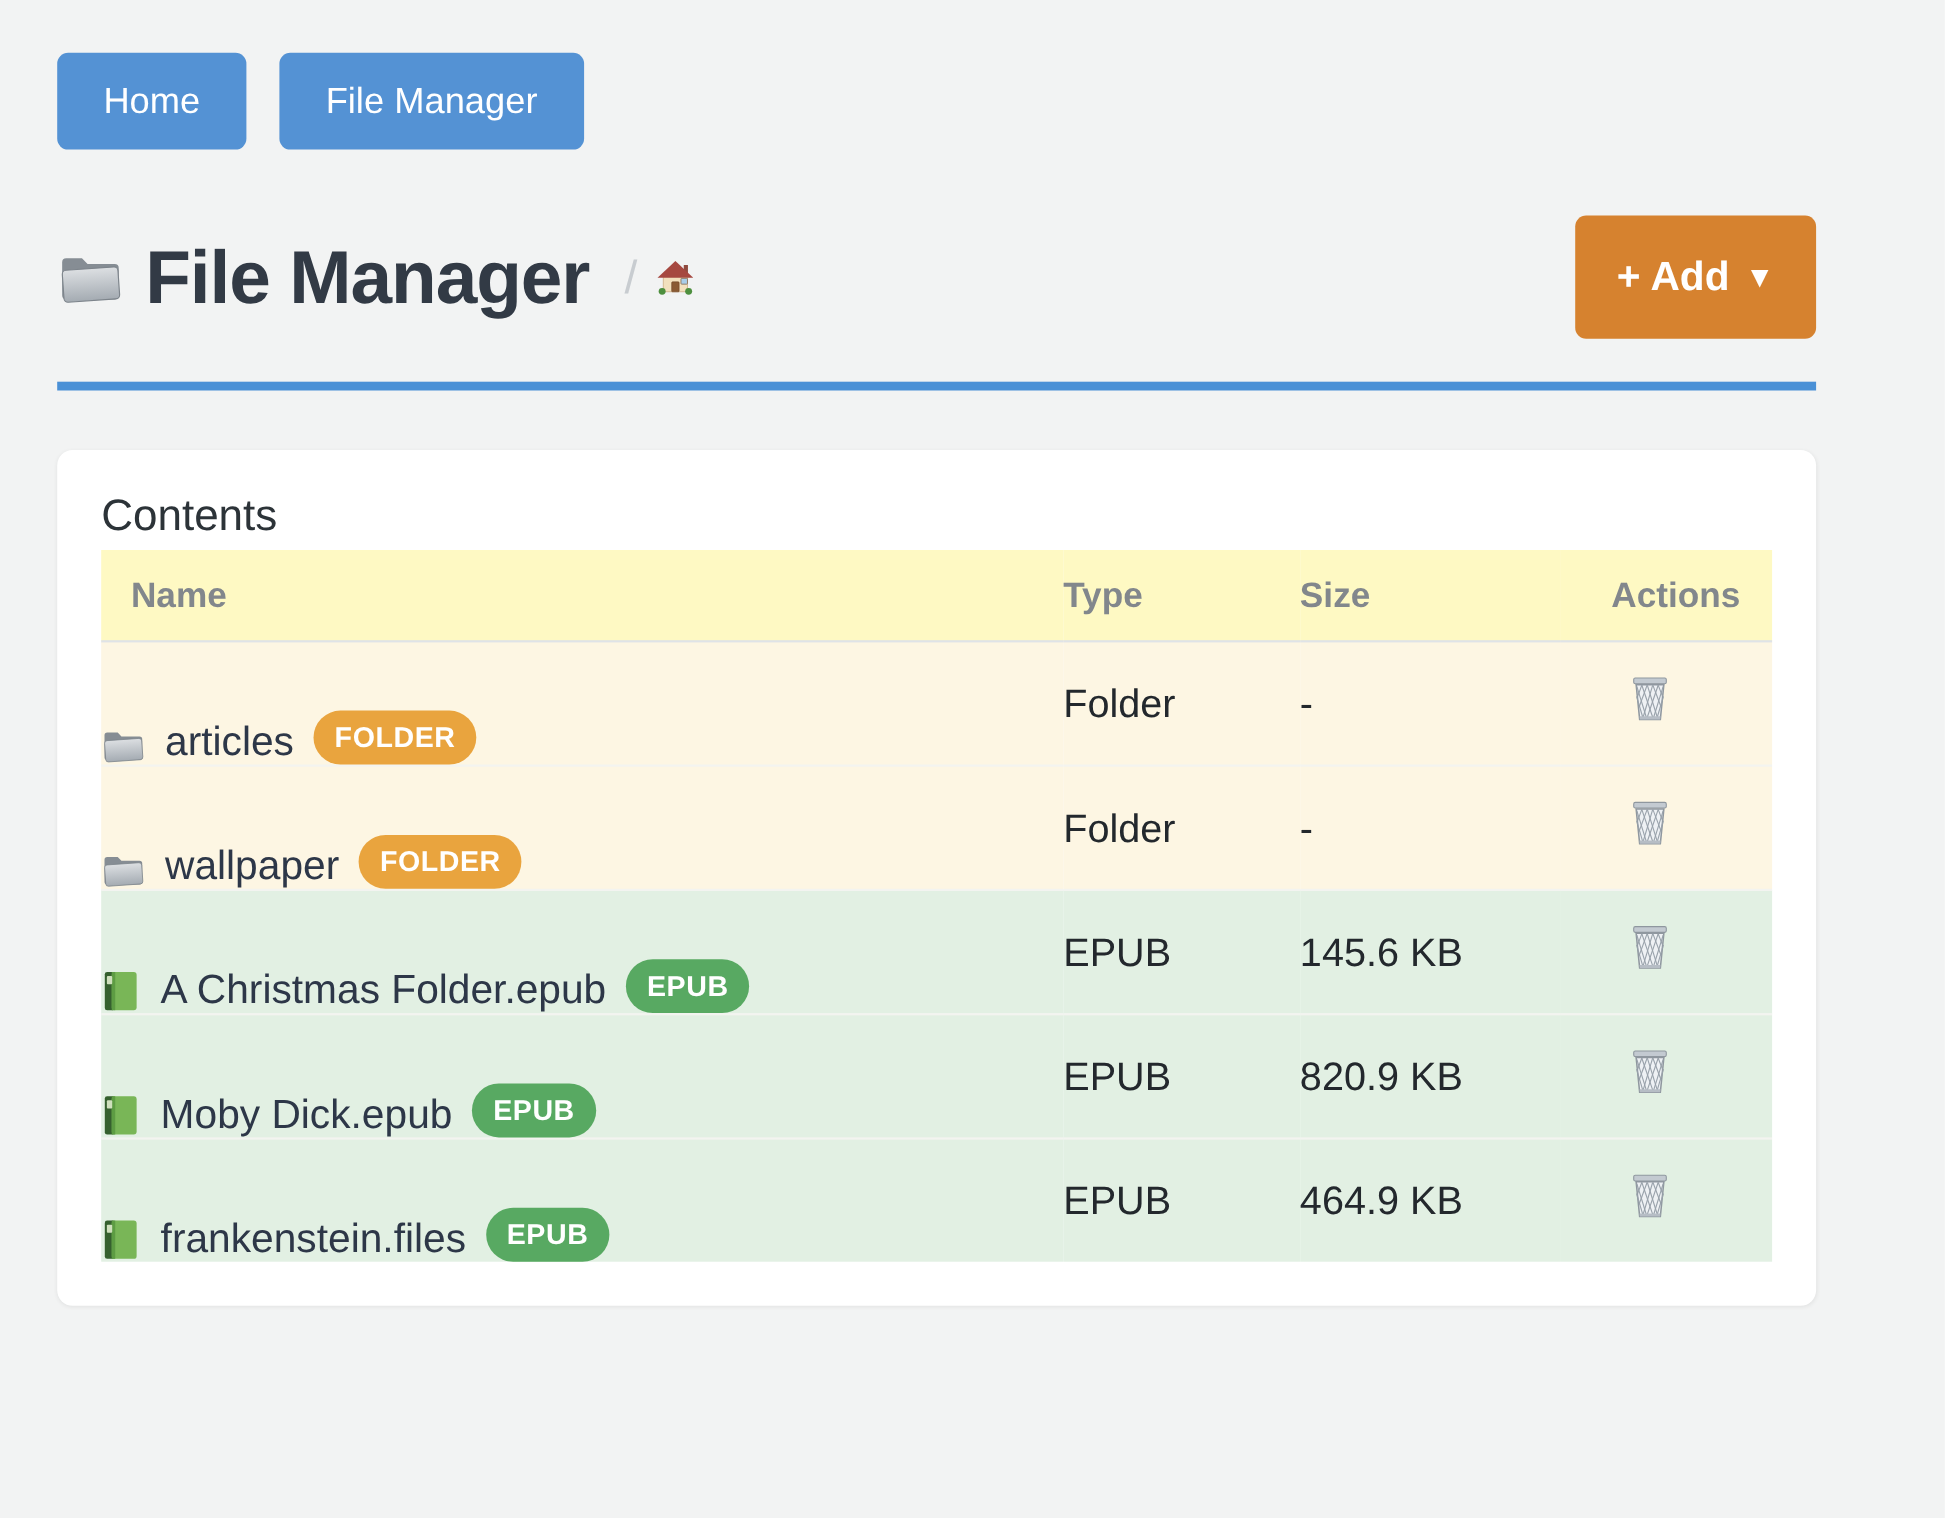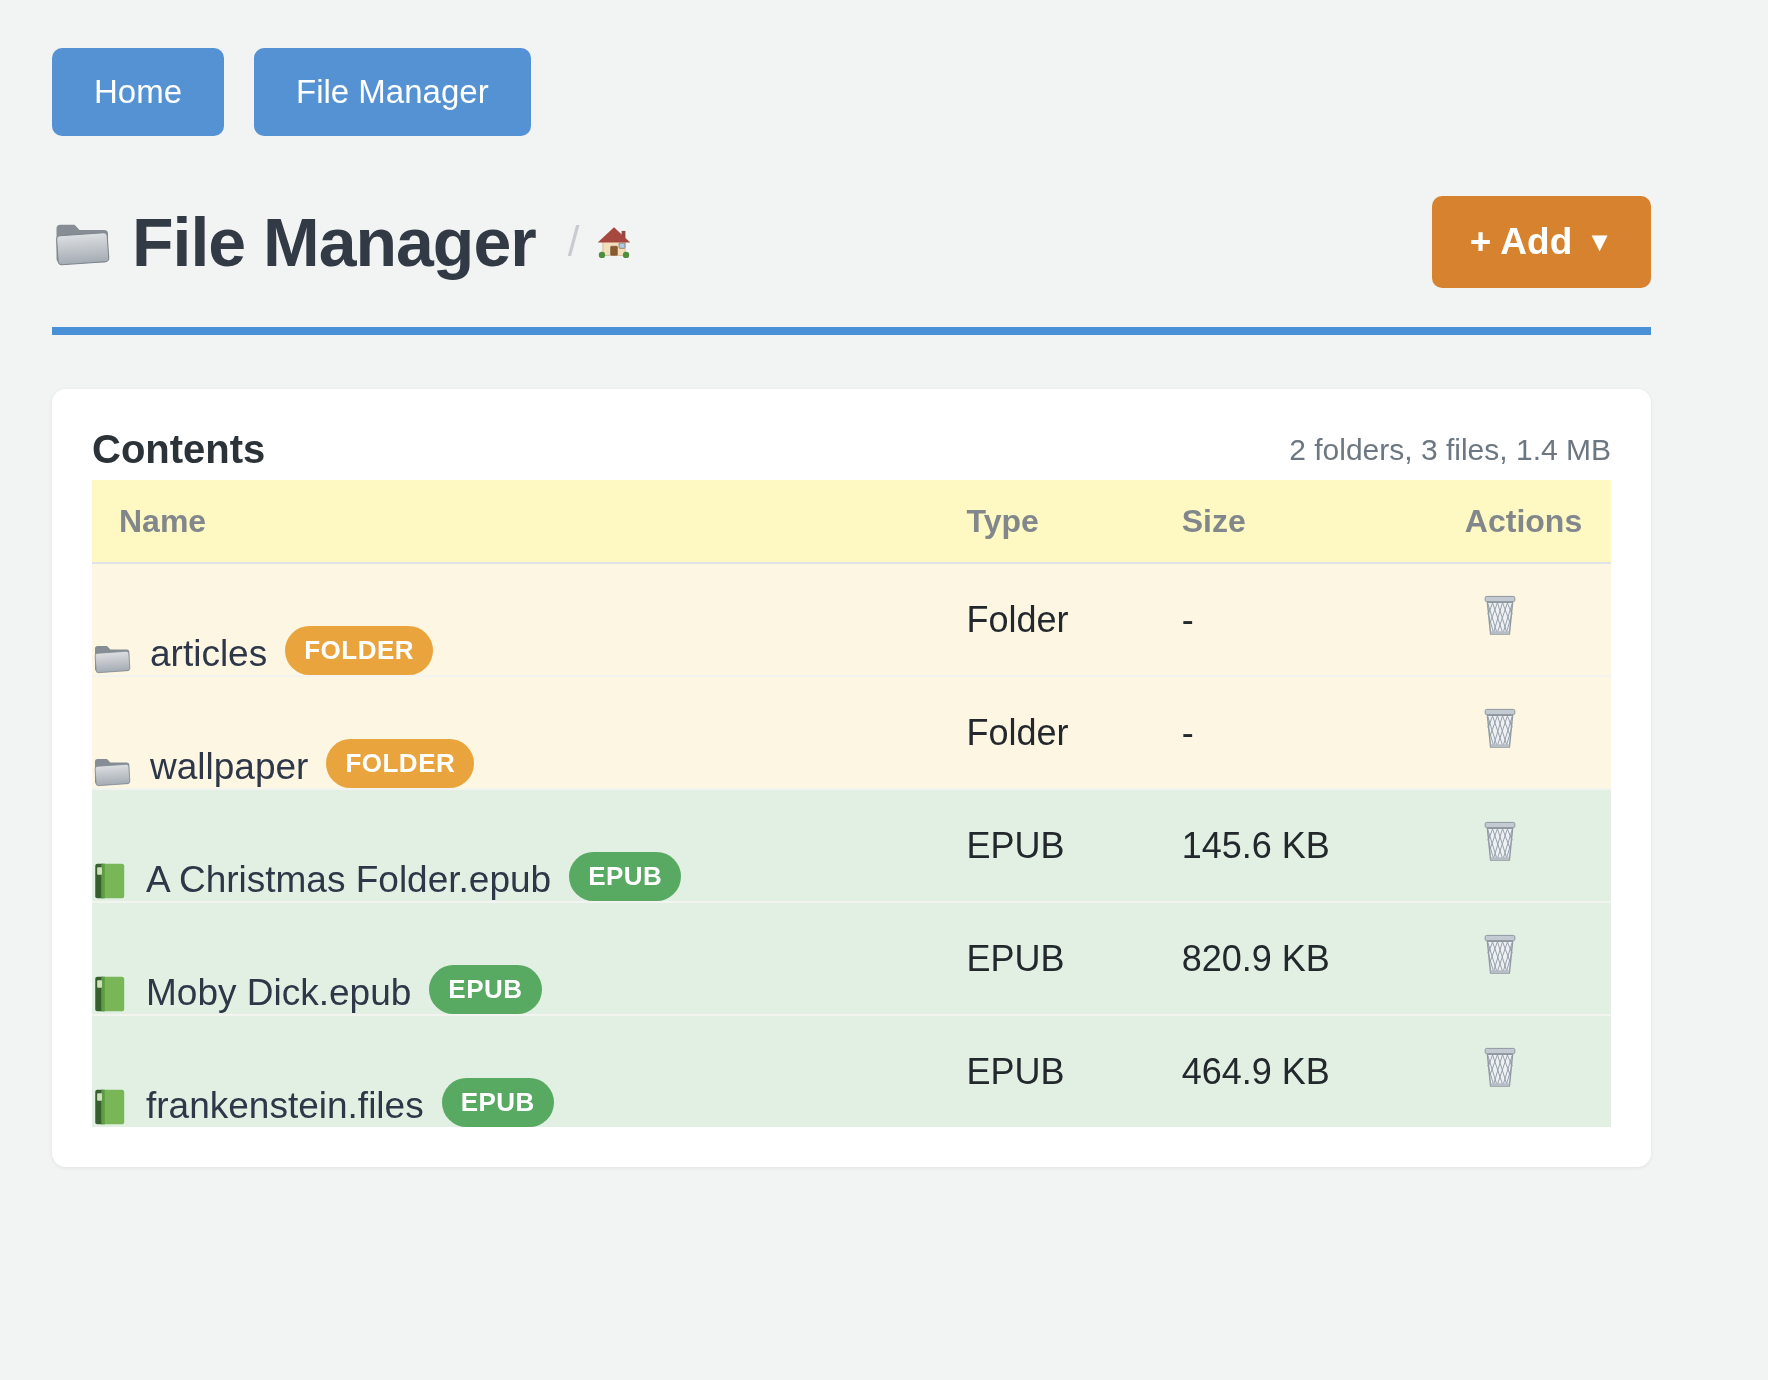--- a/index.html
+++ b/index.html
@@ -34,37 +34,37 @@
   .title-wrap h1 {
     font-size: 68px; font-weight: 700; color: #323a45;
     line-height: 88px; margin-left: 20px; letter-spacing: -1px;
   }
   .crumb-sep { font-size: 42px; color: #c8ccd0; margin: 0 16px 0 32px; font-weight: 400; }
   .icon { display: inline-flex; align-items: center; }
   .house-link { display: inline-flex; cursor: pointer; }
 
   .add-btn {
     display: inline-flex; align-items: center;
-    height: 92px; padding: 0 38px;
+    height: 112px; padding: 0 38px;
     background: #d6822f; color: #fff;
     border: none; border-radius: 10px; cursor: pointer;
     font-family: inherit;
     font-size: 37px; font-weight: 700;
   }
   .add-btn .caret { font-size: 27px; margin-left: 14px; }
 
   
   .card {
     margin-top: 54px;
     background: #ffffff; border-radius: 14px;
     box-shadow: 0 1px 4px rgba(0,0,0,0.07);
     padding: 38px 40px 40px 40px;
   }
   .card-head { display: flex; justify-content: space-between; align-items: center; margin-bottom: 8px; }
-  .card-head h2 { font-size: 40px; font-weight: 700; color: #2c3338; }
+  .card-head h2 { font-size: 40px; font-weight: 400; color: #2c3338; }
   .stats { font-size: 30px; color: #6c7781; }
 
   table { width: 100%; border-collapse: collapse; table-layout: fixed; }
   thead th {
     height: 83px; background: #fef9c3; color: #82878c;
     font-size: 32px; font-weight: 700; text-align: left;
     border-bottom: 2px solid #dfe3e7;
   }
   th.col-name { padding-left: 27px; }
   th.col-actions { padding-left: 46px; }
@@ -148,21 +148,20 @@
     </div>
     <button class="add-btn">
       <span>+ Add</span>
       <span class="caret">▼</span>
     </button>
   </header>
 
   <section class="card">
     <div class="card-head">
       <h2>Contents</h2>
-      <span class="stats">2 folders, 3 files, 1.4 MB</span>
     </div>
 
     <table>
       <colgroup>
           <col style="width:874px">
           <col style="width:215px">
           <col style="width:237px">
           <col style="width:192px">
         </colgroup>
       <thead>

